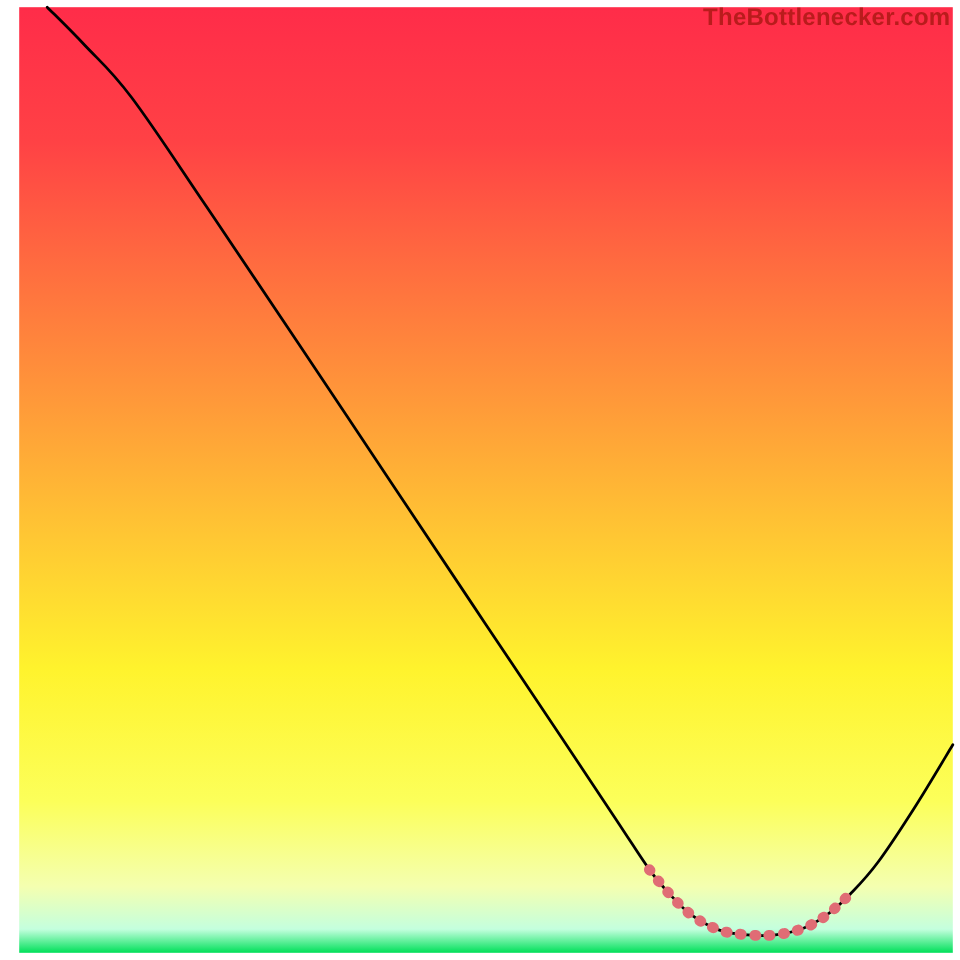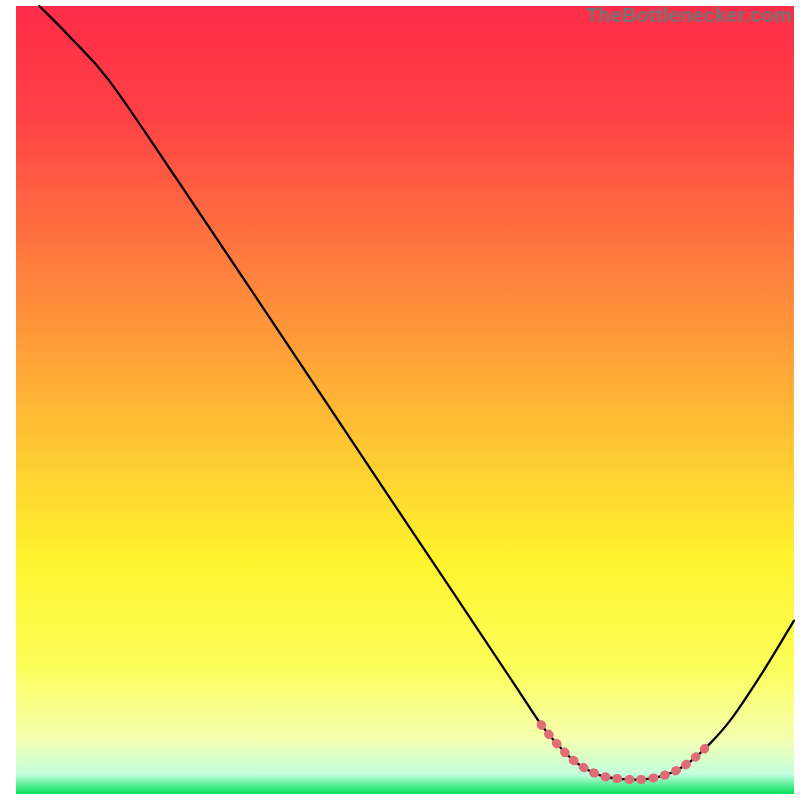--- a/index.html
+++ b/index.html
@@ -16,21 +16,21 @@
     width: 800px;
     height: 800px;
     background: #ffffff;
   }
   .watermark {
     position: absolute;
     top: 4px;
     right: 8px;
     font-size: 20px;
     font-weight: 600;
-    color: #737373;
+    color: #b91c1c;
     letter-spacing: 0.2px;
     z-index: 50;
     user-select: none;
   }
   svg.chart {
     position: absolute;
     top: 0;
     left: 0;
     width: 800px;
     height: 800px;

